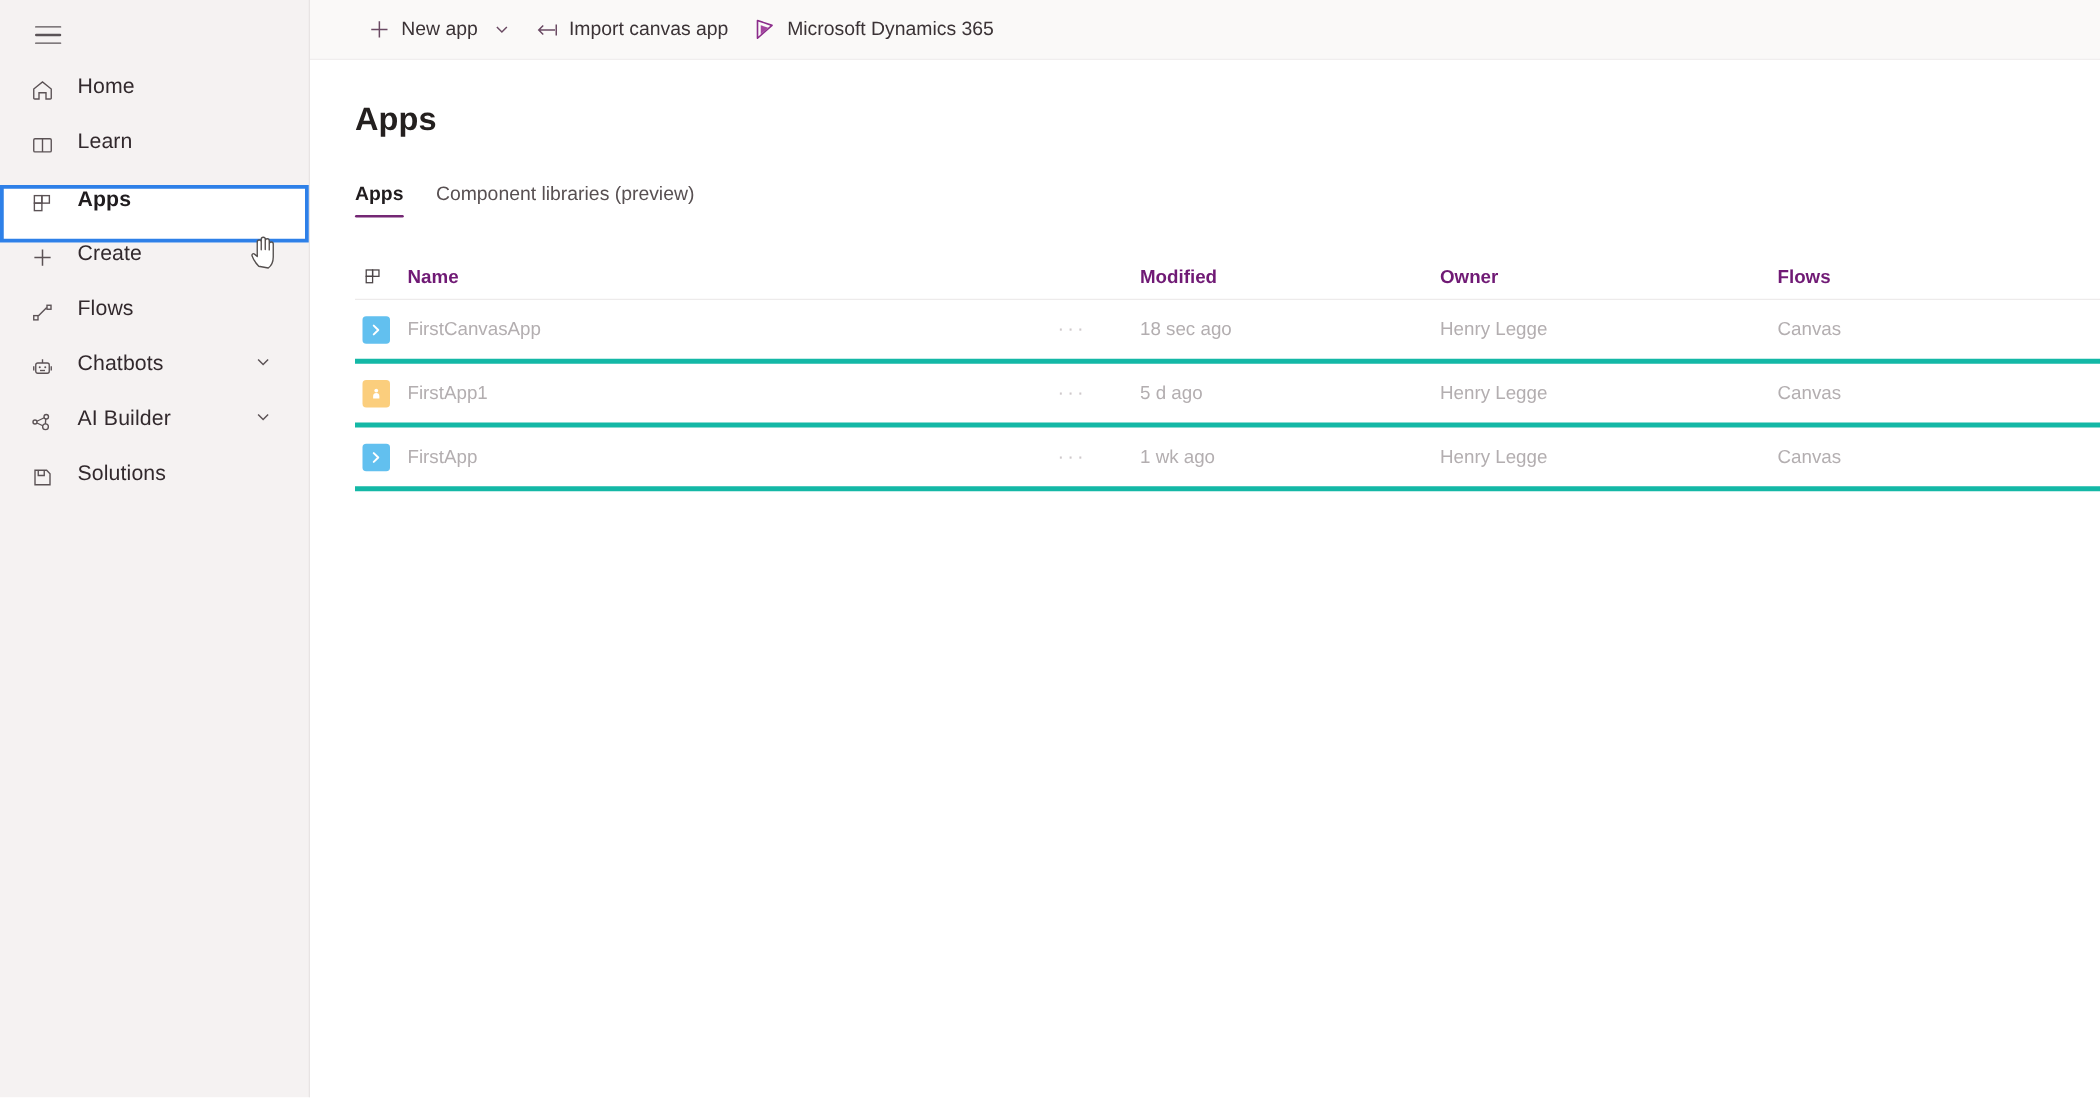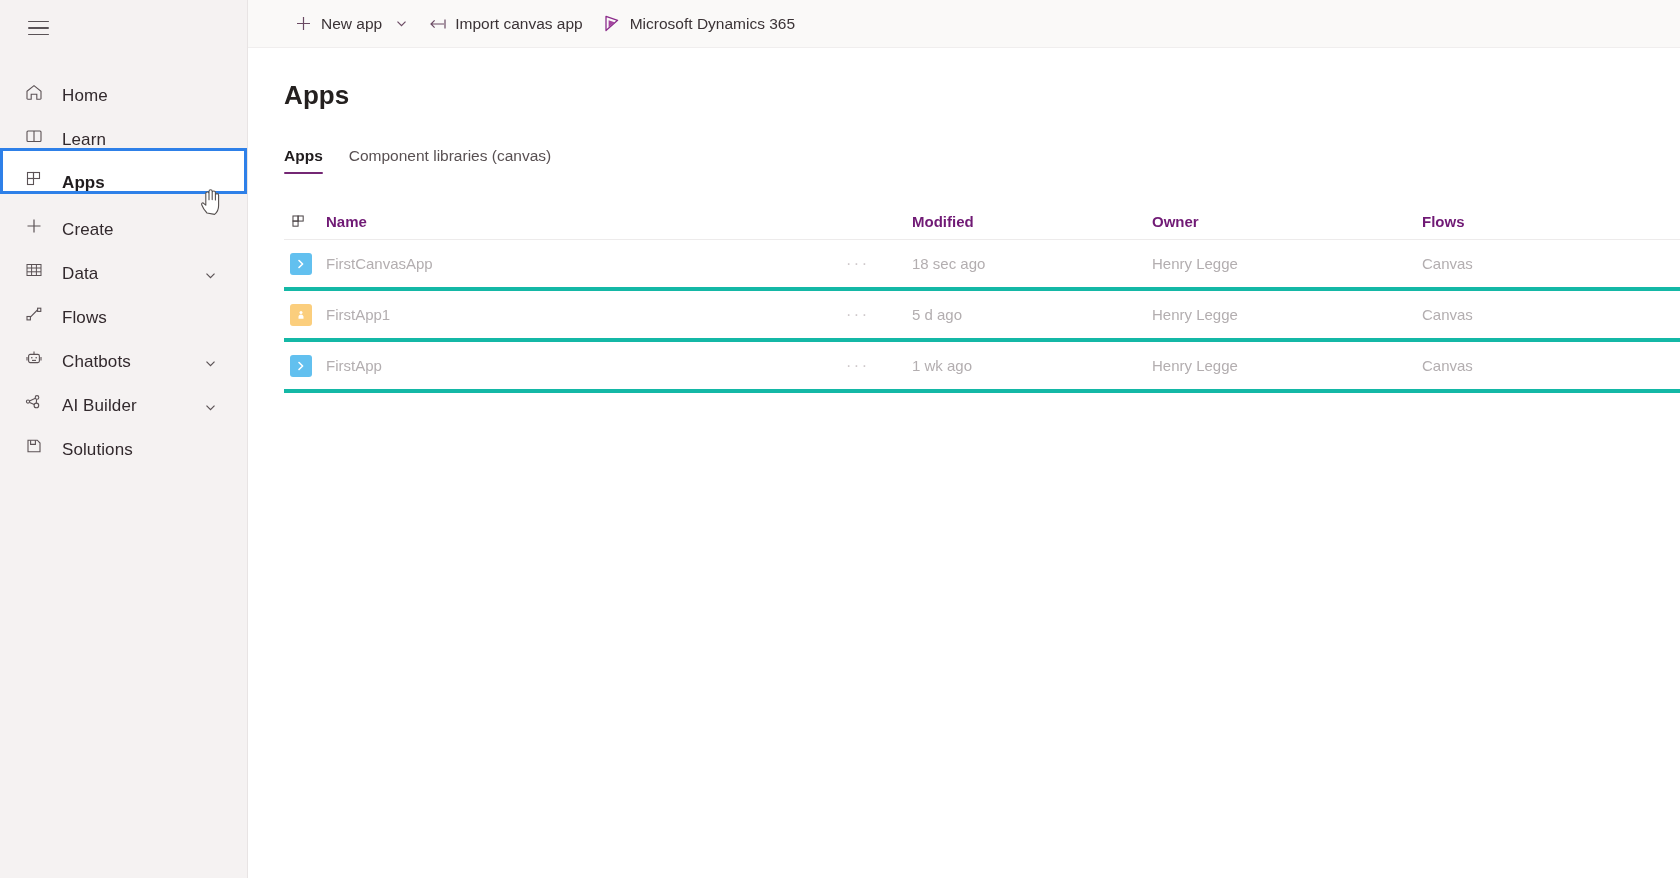--- a/index.html
+++ b/index.html
@@ -25,21 +25,21 @@
     display: flex; flex-direction: column;
     justify-content: center; align-items: center;
     gap: 5px; cursor: pointer;
   }
   .hamburger span {
     display: block; width: 21px; height: 1.6px;
     background: #5a5357; border-radius: 1px;
   }
   .nav { margin-top: 8px; }
   .nav-item {
-    display: flex; align-items: flex-end;
+    display: flex; align-items: flex-start;
     height: 44px; padding-left: 22px;
     color: #32292d; font-size: 17px;
     cursor: pointer; position: relative;
   }
   .nav-item .ico {
     width: 24px; height: 24px;
     display: flex; align-items: center; justify-content: center;
     margin-right: 16px; flex: 0 0 24px;
   }
   .nav-item .ico svg { display: block; }
@@ -172,34 +172,20 @@
 
       <div class="nav-item">
         <span class="ico">
           <svg width="20" height="20" viewBox="0 0 20 20" fill="none" stroke="#5b5255" stroke-width="1.2">
             <path d="M10 3.5v13M3.5 10h13"></path>
           </svg>
         </span>
         <span class="nav-label">Create</span>
       </div>
 
-      <div class="nav-item">
-        <span class="ico">
-          <svg width="20" height="20" viewBox="0 0 20 20" fill="none" stroke="#5b5255" stroke-width="1">
-            <rect x="3" y="4.5" width="14" height="11"></rect>
-              <path d="M3 8h14M3 11.8h14M7.6 4.5v11M12.4 4.5v11"></path>
-          </svg>
-        </span>
-        <span class="nav-label">Data</span>
-        <span class="chev">
-          <svg width="13" height="13" viewBox="0 0 13 13" fill="none" stroke="#5b5255" stroke-width="1.2">
-              <path d="M2.5 4.6 6.5 8.6l4-4"></path>
-            </svg>
-        </span>
-      </div>
 
       <div class="nav-item">
         <span class="ico">
           <svg width="20" height="20" viewBox="0 0 20 20" fill="none" stroke="#5b5255" stroke-width="1.1">
             <rect x="3" y="12.5" width="3.4" height="3.4"></rect>
               <rect x="13.6" y="4.2" width="3.2" height="3.2"></rect>
             <path d="M6.6 12.8 13.4 6"></path>
           </svg>
         </span>
         <span class="nav-label">Flows</span>
@@ -298,21 +284,21 @@
 
     <div class="content">
 
       <div class="page-title">Apps</div>
 
       <div class="tabs">
         <div class="tab active">
           <span>Apps</span>
         </div>
         <div class="tab">
-          <span>Component libraries (canvas)</span>
+          <span>Component libraries (preview)</span>
         </div>
       </div>
 
       <div class="table">
 
         <div class="trow thead">
           <div class="c-icon hdr-grid-ico">
             <svg width="17" height="17" viewBox="0 0 20 20" fill="none" stroke="#4b4446" stroke-width="1.2">
               <rect x="3.5" y="3.5" width="6" height="6"></rect>
                 <rect x="9.5" y="3.5" width="6" height="6"></rect>

